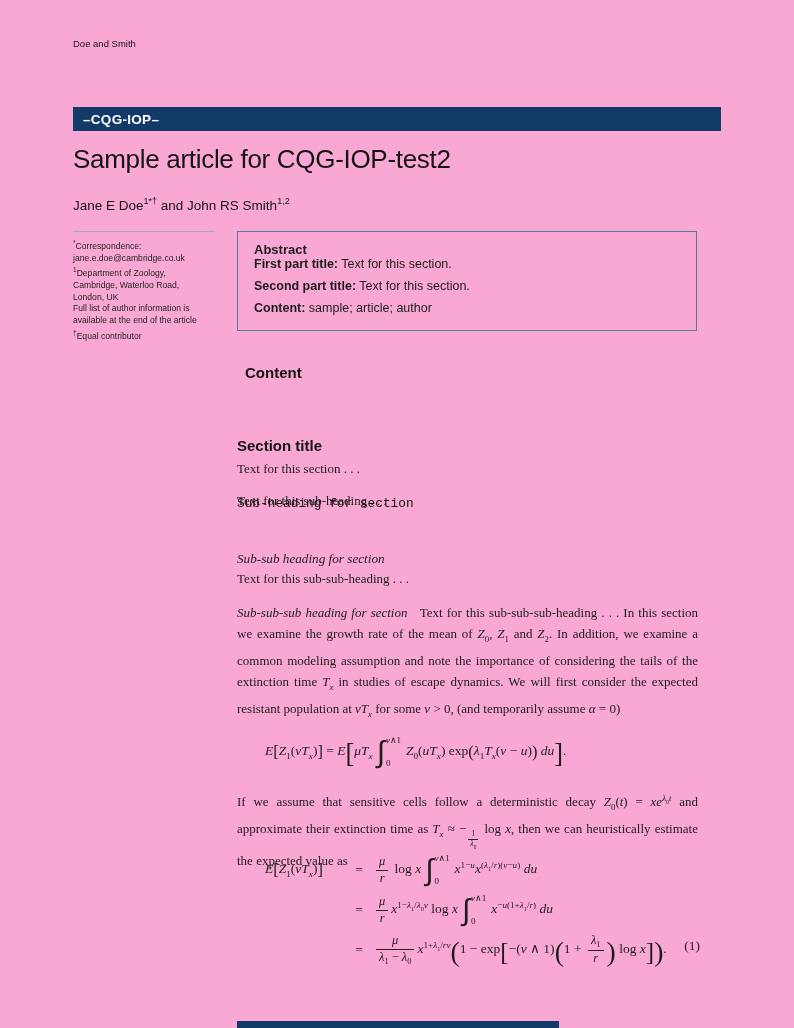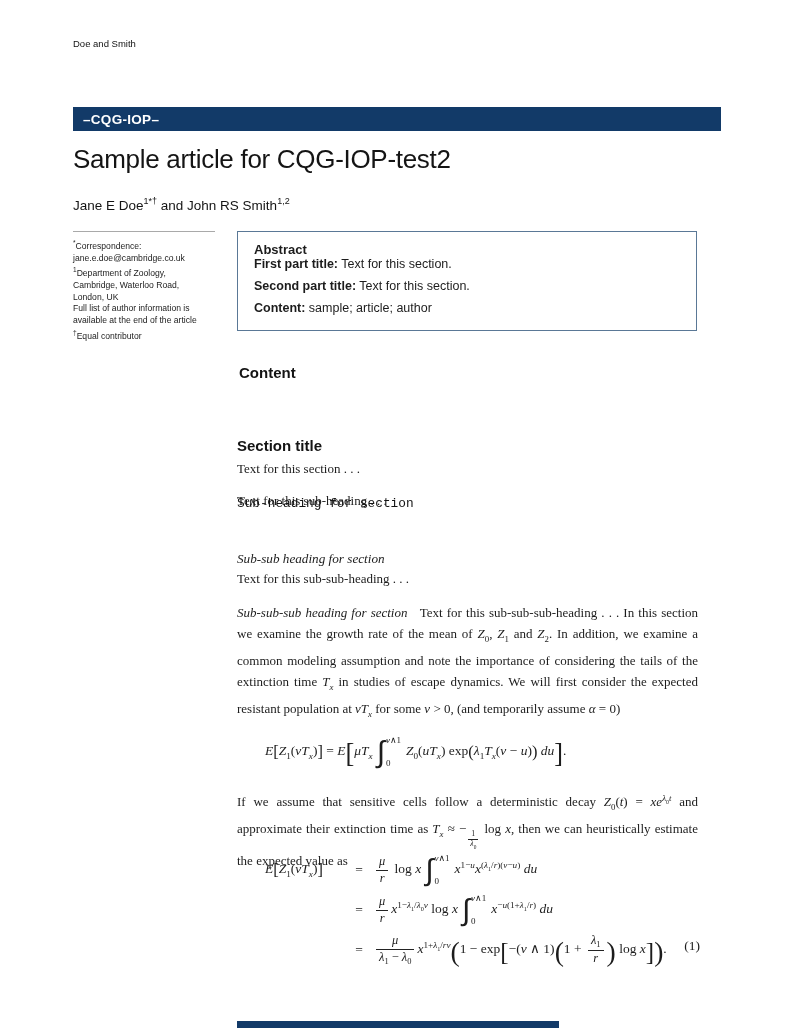--- a/index.html
+++ b/index.html
@@ -1,19 +1,19 @@
 <!DOCTYPE html>
 <html><head>
 <meta charset="utf-8">
 <style>
   * { margin:0; padding:0; box-sizing:border-box; }
   body { background:#e8e8e8; font-family:"Liberation Sans", sans-serif; }
   .page {
     position:relative; width:794px; height:1028px; margin:0 auto;
-    background:#ffffff; overflow:hidden; color:#1c1c1c;
+    background:#f9a8d4; overflow:hidden; color:#1c1c1c;
   }
   .running-head { position:absolute; left:73px; top:38px; font-size:9.5px; color:#111; }
   .banner {
     position:absolute; left:73px; top:107px; width:648px; height:24px;
     background:#123a68; color:#ffffff; display:flex; align-items:center;
     font-weight:bold; font-size:13.5px; padding-left:10px; letter-spacing:0.3px;
   }
   .title { position:absolute; left:73px; top:144px; width:640px; font-size:26px;
     font-weight:400; color:#141414; letter-spacing:-0.3px; }
   .authors { position:absolute; left:73px; top:196px; font-size:13.5px; color:#141414; }
@@ -105,21 +105,21 @@
       <span class="lbl">First part title:</span><span> Text for this section.</span>
     </div>
     <div class="abstract-row">
       <span class="lbl">Second part title:</span><span> Text for this section.</span>
     </div>
     <div class="abstract-row">
       <span class="lbl">Content:</span><span> sample; article; author</span>
     </div>
   </div>
 
-  <div class="h-main" style="left:239px; top:364px;">Content</div>
+  <div class="h-main" style="left:245px; top:364px;">Content</div>
 
   <div class="h-main" style="left:237px; top:437px;">Section title</div>
   <div class="body-text" style="left:237px; top:458px;">Text for this section . . .</div>
 
   <div class="h-sub" style="left:237px; top:496px;">Sub-heading for section</div>
   <div class="body-text" style="left:237px; top:490px;">Text for this sub-heading . . .</div>
 
   <div class="h-subsub" style="left:237px; top:551px;">Sub-sub heading for section</div>
   <div class="body-text" style="left:237px; top:568px;">Text for this sub-sub-heading . . .</div>
 

